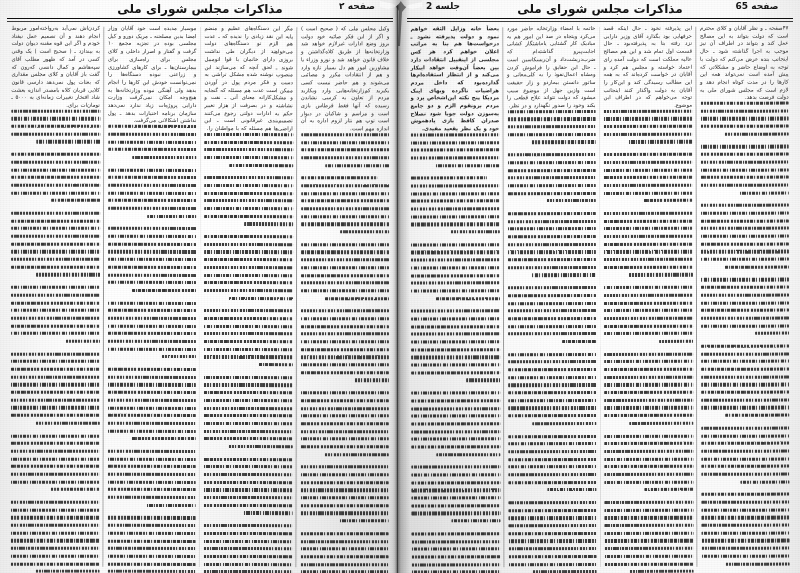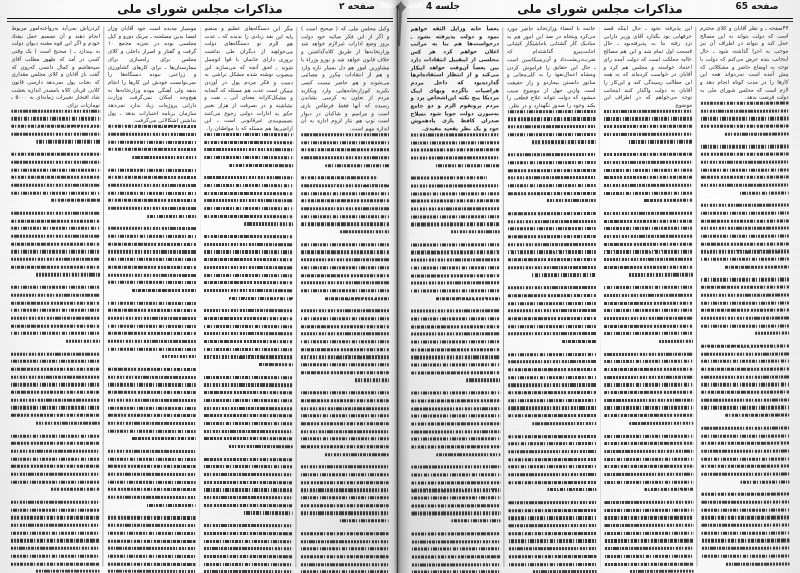--- a/index.html
+++ b/index.html
@@ -509,21 +509,21 @@
         </div>
 
       </div>
     </div>
 
     <div class="page left">
 
       <div class="masthead">
         <div class="folio">صفحه 65</div>
         <div class="head-title">مذاکرات مجلس شورای ملی</div>
-        <div class="session">جلسه 4</div>
+        <div class="session">جلسه 2</div>
       </div>
       <div class="rule"></div>
 
       <div class="columns">
 
         <div class="col">
           <div class="glyphline">۴۷صفحه ـ و نظر آقایان و کلای محترم است که دولت بتواند به این مصالح عمل کند و بتواند در اطراف آن نیز موجب به اجرا گذاشته شود ـ حال اینجانب بنده عرض می‌کنم که دولت با توجه به اوضاع حاضر و مشکلاتی که پیش آمده است نمی‌تواند همه این کارها را در مدت کوتاه انجام دهد و لازم است که مجلس شورای ملی به دولت فرصت بدهد.</div>
           <div class="tblock">
             <div class="tline v3"></div>
               <div class="tline"></div>

